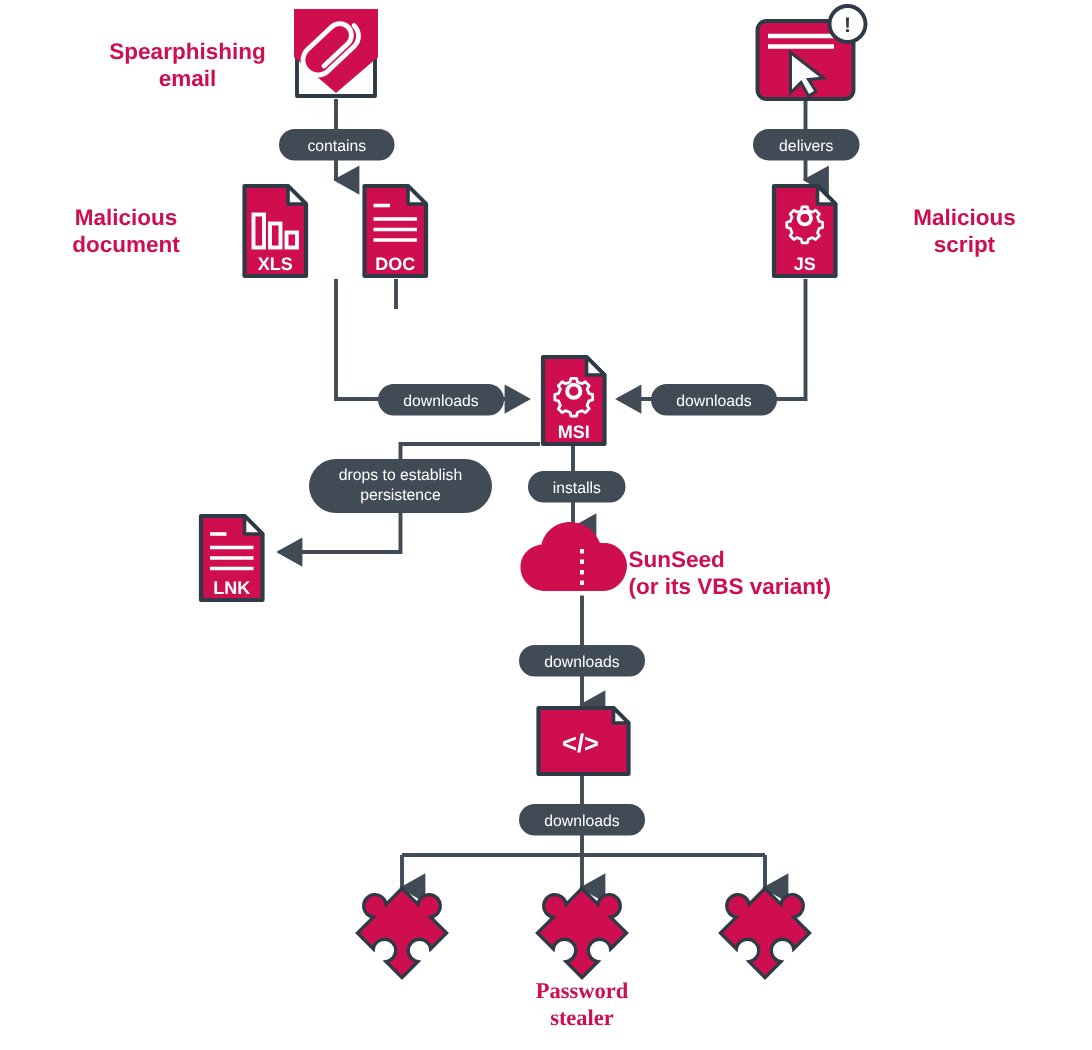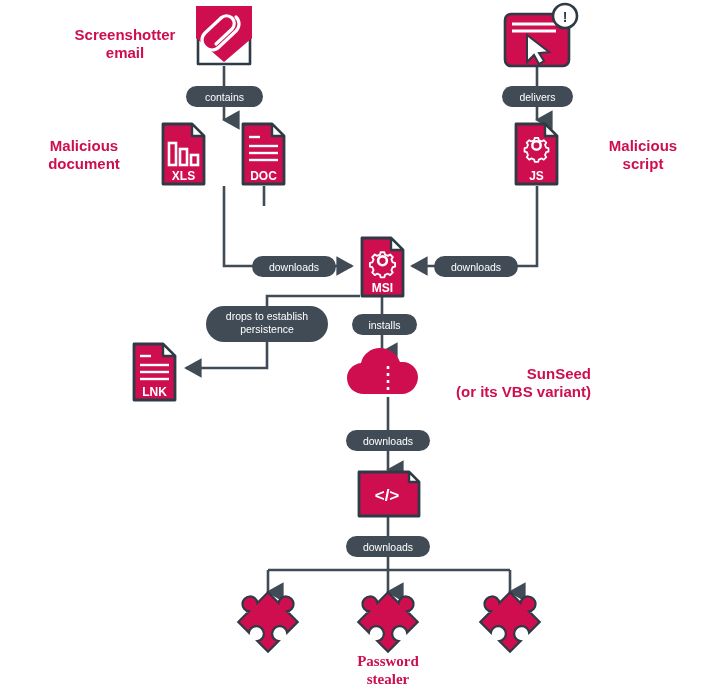--- a/index.html
+++ b/index.html
@@ -230,33 +230,33 @@
     <g>
       <rect x="346" y="430" width="84" height="21" rx="10.5" fill="#414b56"></rect>
       <text class="pill-text" x="388" y="444.5" text-anchor="middle">downloads</text>
     </g>
     <g>
       <rect x="346" y="536" width="84" height="21" rx="10.5" fill="#414b56"></rect>
       <text class="pill-text" x="388" y="550.5" text-anchor="middle">downloads</text>
     </g>
   </svg>
 
-  <div class="node-label" style="left:45px; top:26px; width:160px;">Screenshotter
+  <div class="node-label" style="left:45px; top:26px; width:160px;">Spearphishing
 email</div>
 
 
   <div class="node-label" style="left:24px; top:137px; width:120px;">Malicious
 document</div>
 
   <div class="node-label" style="left:588px; top:137px; width:110px;">Malicious
 script</div>
 
 
 
-  <div class="node-label" style="left:419px; top:365px; width:172px; text-align:right;">SunSeed
+  <div class="node-label" style="left:419px; top:365px; width:172px; text-align:left;">SunSeed
 (or its VBS variant)</div>
 
 
 
   <div class="node-label" style="left:333px; top:652px; width:110px;font-family:Liberation Serif, serif;">Password
 stealer</div>
 
 
 </div>
 

